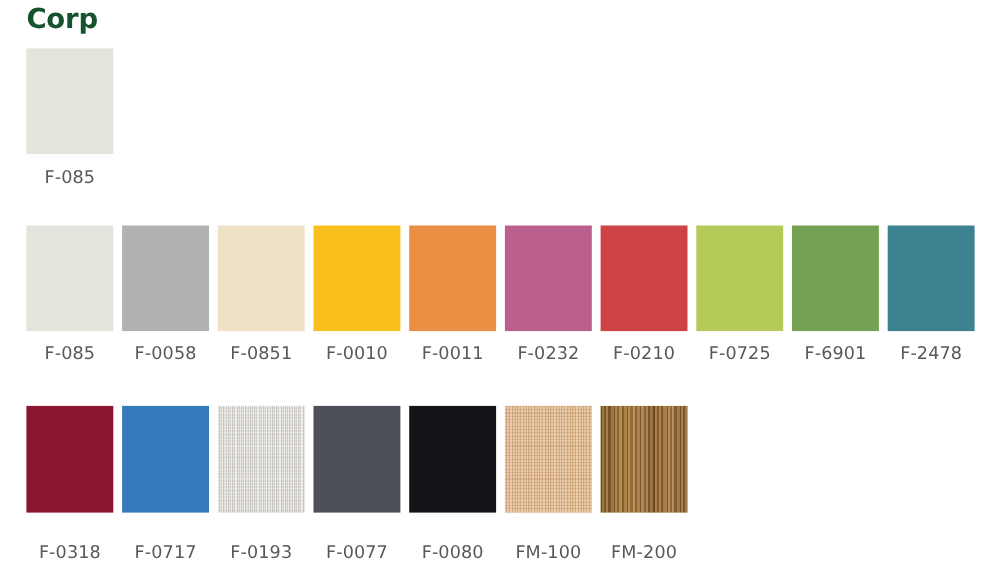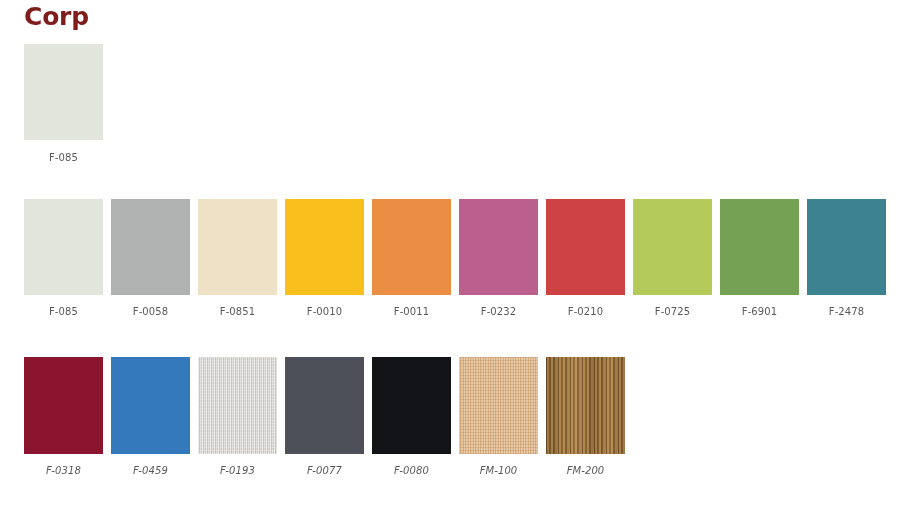--- a/index.html
+++ b/index.html
@@ -25,21 +25,21 @@
   .section {
     position: relative;
   }
 
   .section-heading {
     font-family: "DejaVu Sans", "Liberation Sans", sans-serif;
     font-size: 25px;
     font-weight: bold;
     line-height: 1;
     letter-spacing: -0.2px;
-    color: #7f1d1d;
+    color: #14532d;
     margin: 0;
     padding: 0;
   }
 
   #section-corp { padding-top: 4px; padding-left: 24px; }
   #section-portes { padding-top: 19px; padding-left: 24px; }
 
   .swatch-row {
     display: flex;
     flex-direction: row;
@@ -57,42 +57,42 @@
   .swatch-chip {
     width: 79px;
     height: 97px;
     display: block;
     position: relative;
     overflow: hidden;
   }
 
   .swatch-label {
     font-family: "DejaVu Sans", "Liberation Sans", sans-serif;
-    font-size: 10px;
+    font-size: 16px;
     line-height: 1;
     color: #58595b;
     letter-spacing: 0.1px;
     text-align: center;
     white-space: nowrap;
     display: block;
   }
 
   
   #corp-row { margin-top: 15px; }
   #corp-row .swatch-chip { height: 96px; }
   #corp-row .swatch-label { margin-top: 13px; }
 
   
   #portes-row-1 { margin-top: 17px; }
   #portes-row-1 .swatch-chip { height: 96px; }
   #portes-row-1 .swatch-label { margin-top: 12px; }
 
   #portes-row-2 { margin-top: 40px; }
   #portes-row-2 .swatch-chip { height: 97px; }
-  #portes-row-2 .swatch-label { margin-top: 12px; font-style: italic; }
+  #portes-row-2 .swatch-label { margin-top: 28px; }
 
   
   .tex-linen::after,
   .tex-wood::after {
     content: "";
     position: absolute;
     inset: 0;
     pointer-events: none;
   }
 
@@ -233,21 +233,21 @@
           <div class="swatch-label">F-2478</div>
         </div>
       </div>
     <div class="swatch-row" id="portes-row-2">
         <div class="swatch-cell">
           <div class="swatch-chip" style="background-color: rgb(139, 21, 46);"></div>
           <div class="swatch-label">F-0318</div>
         </div>
         <div class="swatch-cell">
           <div class="swatch-chip" style="background-color: rgb(51, 121, 188);"></div>
-          <div class="swatch-label">F-0459</div>
+          <div class="swatch-label">F-0717</div>
         </div>
         <div class="swatch-cell">
           <div class="swatch-chip tex-linen" style="background-color: rgb(216, 214, 210);"></div>
           <div class="swatch-label">F-0193</div>
         </div>
         <div class="swatch-cell">
           <div class="swatch-chip" style="background-color: rgb(77, 80, 89);"></div>
           <div class="swatch-label">F-0077</div>
         </div>
         <div class="swatch-cell">

